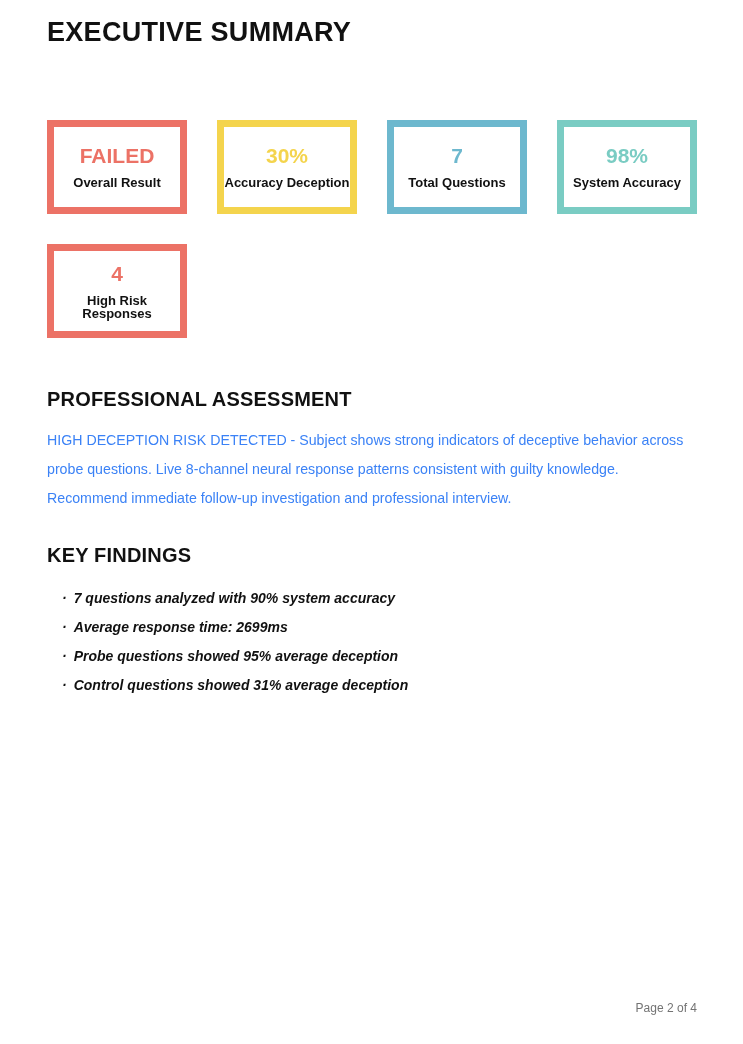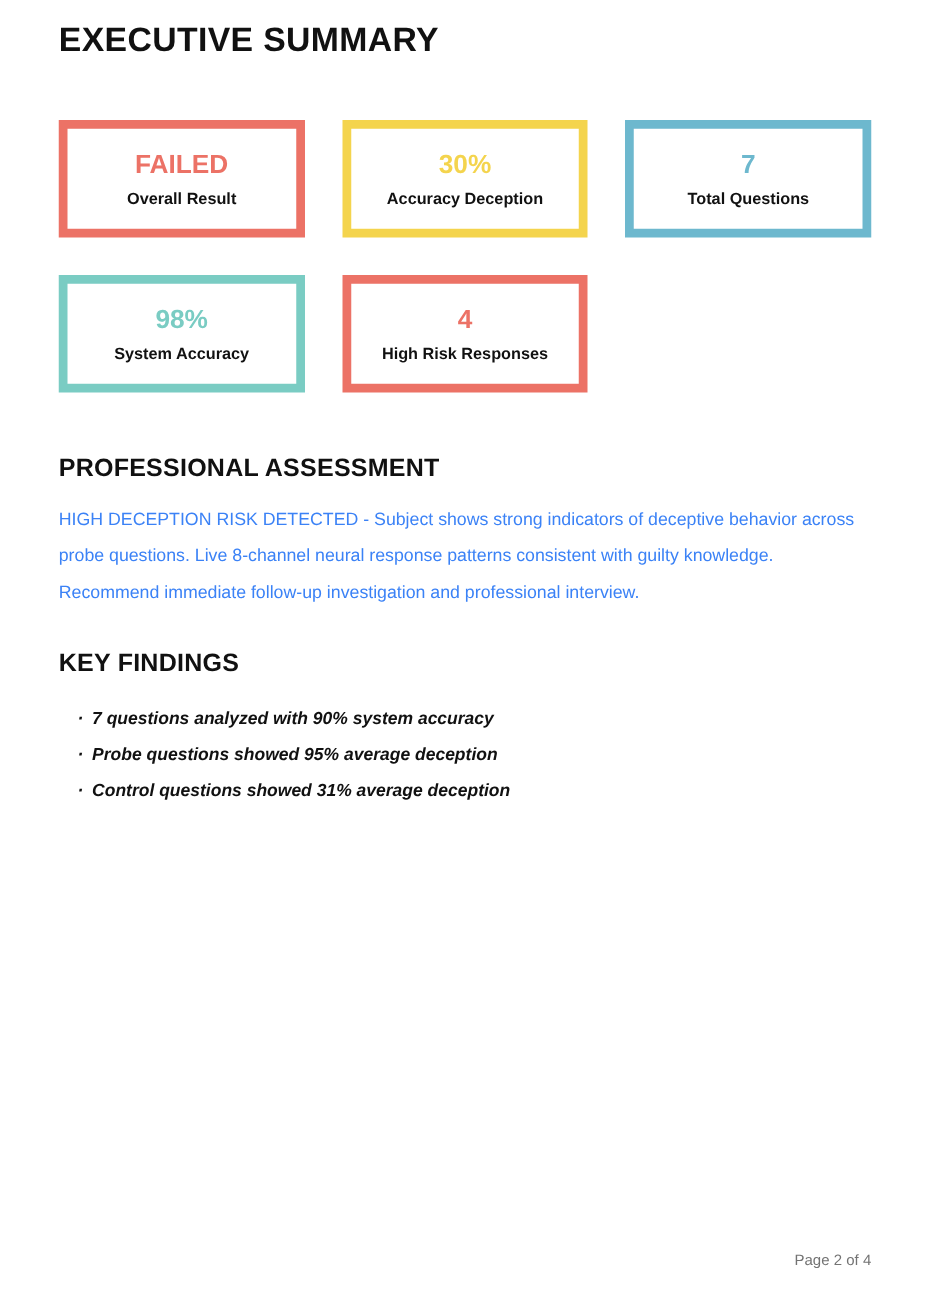--- a/index.html
+++ b/index.html
@@ -20,23 +20,23 @@
     padding: 17px 46px 0 47px;
   }
   .doc-title {
     margin: 0;
     font-size: 27px;
     font-weight: 700;
     letter-spacing: 0.3px;
     color: #111111;
   }
   .cards-grid {
-    margin-top: 48px;
+    margin-top: 72px;
     display: grid;
-    grid-template-columns: repeat(3, 1fr);
+    grid-template-columns: repeat(4, 1fr);
     column-gap: 11px;
     row-gap: 13px;
     gap: 30px;
   }
   .stat-card {
     box-sizing: border-box;
     height: 94px;
     background: #ffffff;
     border: 7px solid #cccccc; 
     display: flex;
@@ -135,20 +135,21 @@
 
   <div class="section-assessment">
     <h2 class="section-heading">PROFESSIONAL ASSESSMENT</h2>
     <p class="assessment-body">HIGH DECEPTION RISK DETECTED - Subject shows strong indicators of deceptive behavior across probe questions. Live 8-channel neural response patterns consistent with guilty knowledge. Recommend immediate follow-up investigation and professional interview.</p>
   </div>
 
   <div class="section-findings">
     <h2 class="section-heading">KEY FINDINGS</h2>
     <ul class="findings-list">
       <li><span class="bullet-dot">·</span><span>7 questions analyzed with 90% system accuracy</span></li>
+      <li><span class="bullet-dot">·</span><span>Average response time: 2699ms</span></li>
       <li><span class="bullet-dot">·</span><span>Probe questions showed 95% average deception</span></li>
       <li><span class="bullet-dot">·</span><span>Control questions showed 31% average deception</span></li>
     </ul>
   </div>
 
 </div>
 
 <div class="page-footer">Page 2 of 4</div>
 
 </body></html>

